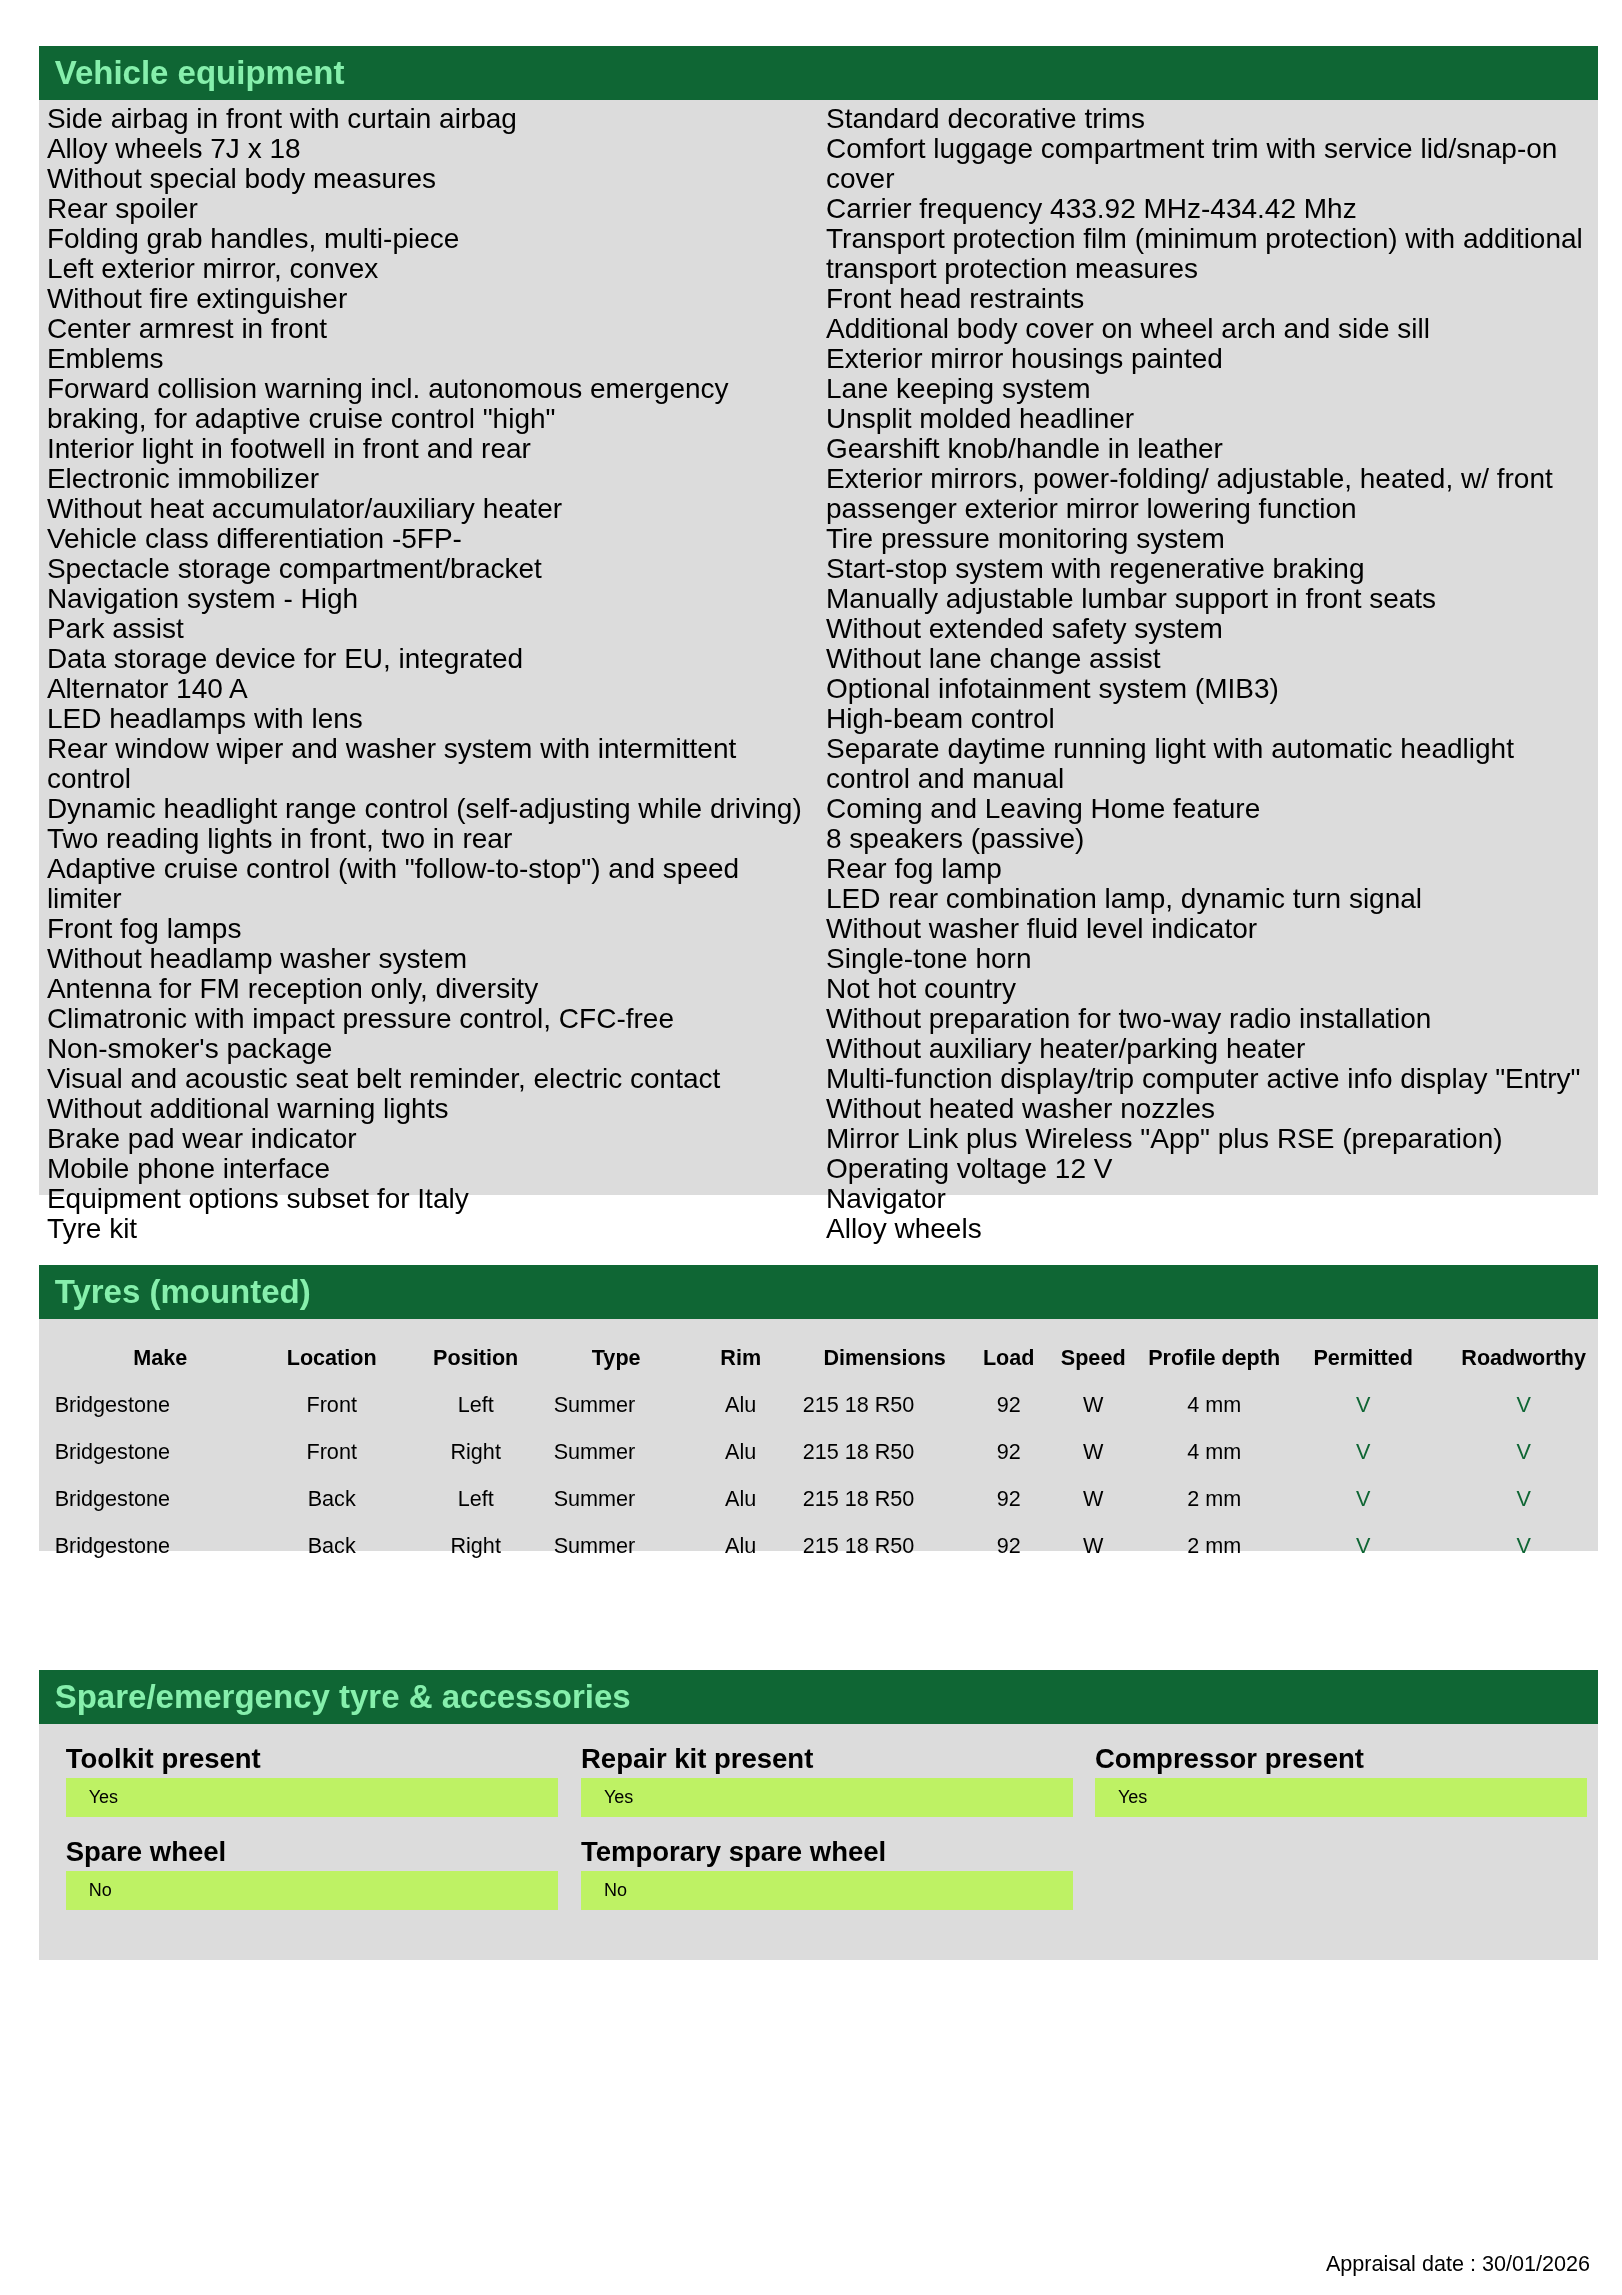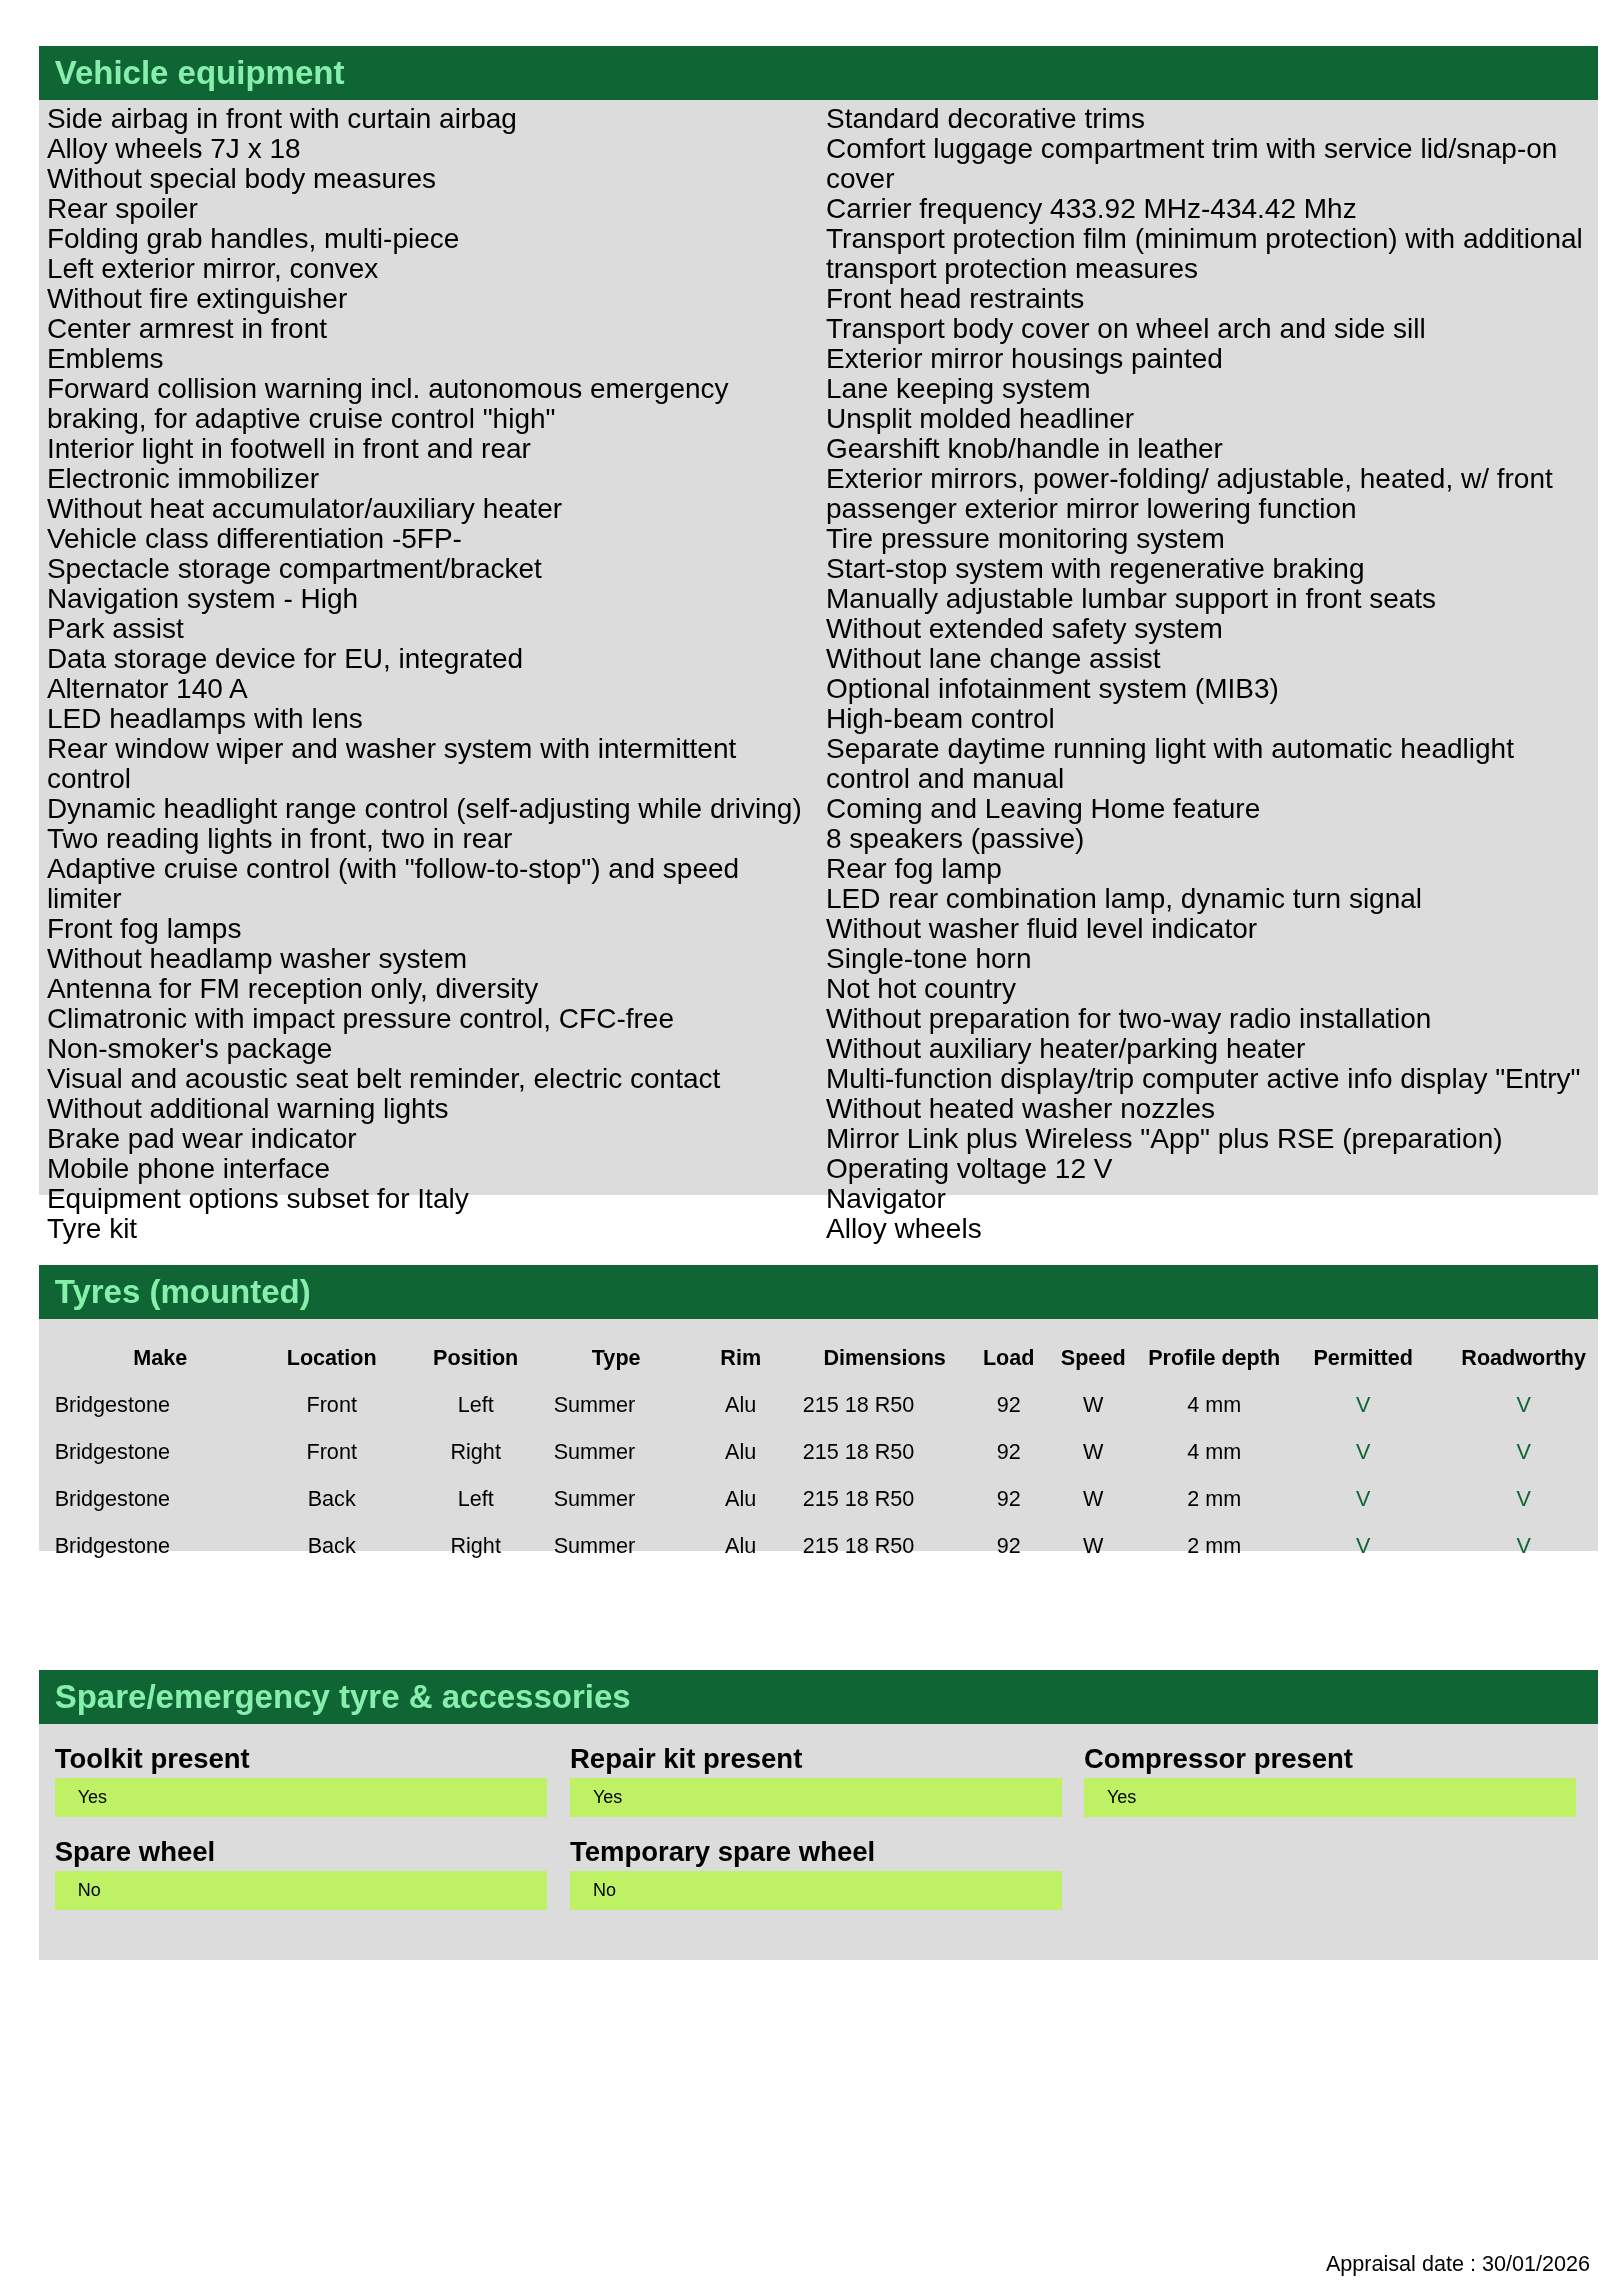--- a/index.html
+++ b/index.html
@@ -16,21 +16,21 @@
   table.tyres { position: absolute; top: 69px; left: 0; border-collapse: collapse; font-size: 21.6px; width: 1559px; table-layout: fixed; }
   table.tyres th { font-weight: bold; text-align: center; height: 47px; padding: 0; white-space: nowrap; }
   table.tyres td { height: 47px; padding: 0; white-space: nowrap; }
   .c-make { width: 211px; padding-left: 15.7px !important; }
   .c-loc { width: 132px; } .c-pos { width: 156px; } .c-type { width: 125px; } .c-rim { width: 124px; }
   .c-dim { width: 164px; } .c-load { width: 84px; } .c-speed { width: 85px; } .c-depth { width: 157px; }
   .c-perm { width: 141px; } .c-road { width: 180px; }
   td.center { text-align: center; }
   td.check { color: #0f6634; font-weight: normal; text-align: center; }
   #spare { top: 1670px; height: 290px; }
-  .field { position: absolute; width: 492px; }
+  .field { position: absolute; width: 492px; margin-left: 11px; }
   .field-label { font-weight: bold; font-size: 27.5px; height: 38px; line-height: 38px; }
   .field-value { background: #bef264; height: 39px; line-height: 39px; font-size: 18px; padding-left: 23px; box-sizing: border-box; }
   .footer { position: absolute; right: 33px; top: 2251px; font-size: 21.6px; text-align: right; }
 </style>
 </head>
 <body>
 
 <div class="section" id="equipment">
   <div class="section-header">Vehicle equipment</div>
   <div class="cols">
@@ -70,21 +70,21 @@
         <span class="eq-item">Mobile phone interface</span>
         <span class="eq-item">Equipment options subset for Italy</span>
         <span class="eq-item">Tyre kit</span>
       </div>
     <div class="eq-col right" id="eq-right">
         <span class="eq-item">Standard decorative trims</span>
         <span class="eq-item">Comfort luggage compartment trim with service lid/snap-on cover</span>
         <span class="eq-item">Carrier frequency 433.92 MHz-434.42 Mhz</span>
         <span class="eq-item">Transport protection film (minimum protection) with additional transport protection measures</span>
         <span class="eq-item">Front head restraints</span>
-        <span class="eq-item">Transport body cover on wheel arch and side sill</span>
+        <span class="eq-item">Additional body cover on wheel arch and side sill</span>
         <span class="eq-item">Exterior mirror housings painted</span>
         <span class="eq-item">Lane keeping system</span>
         <span class="eq-item">Unsplit molded headliner</span>
         <span class="eq-item">Gearshift knob/handle in leather</span>
         <span class="eq-item">Exterior mirrors, power-folding/ adjustable, heated, w/ front passenger exterior mirror lowering function</span>
         <span class="eq-item">Tire pressure monitoring system</span>
         <span class="eq-item">Start-stop system with regenerative braking</span>
         <span class="eq-item">Manually adjustable lumbar support in front seats</span>
         <span class="eq-item">Without extended safety system</span>
         <span class="eq-item">Without lane change assist</span>

